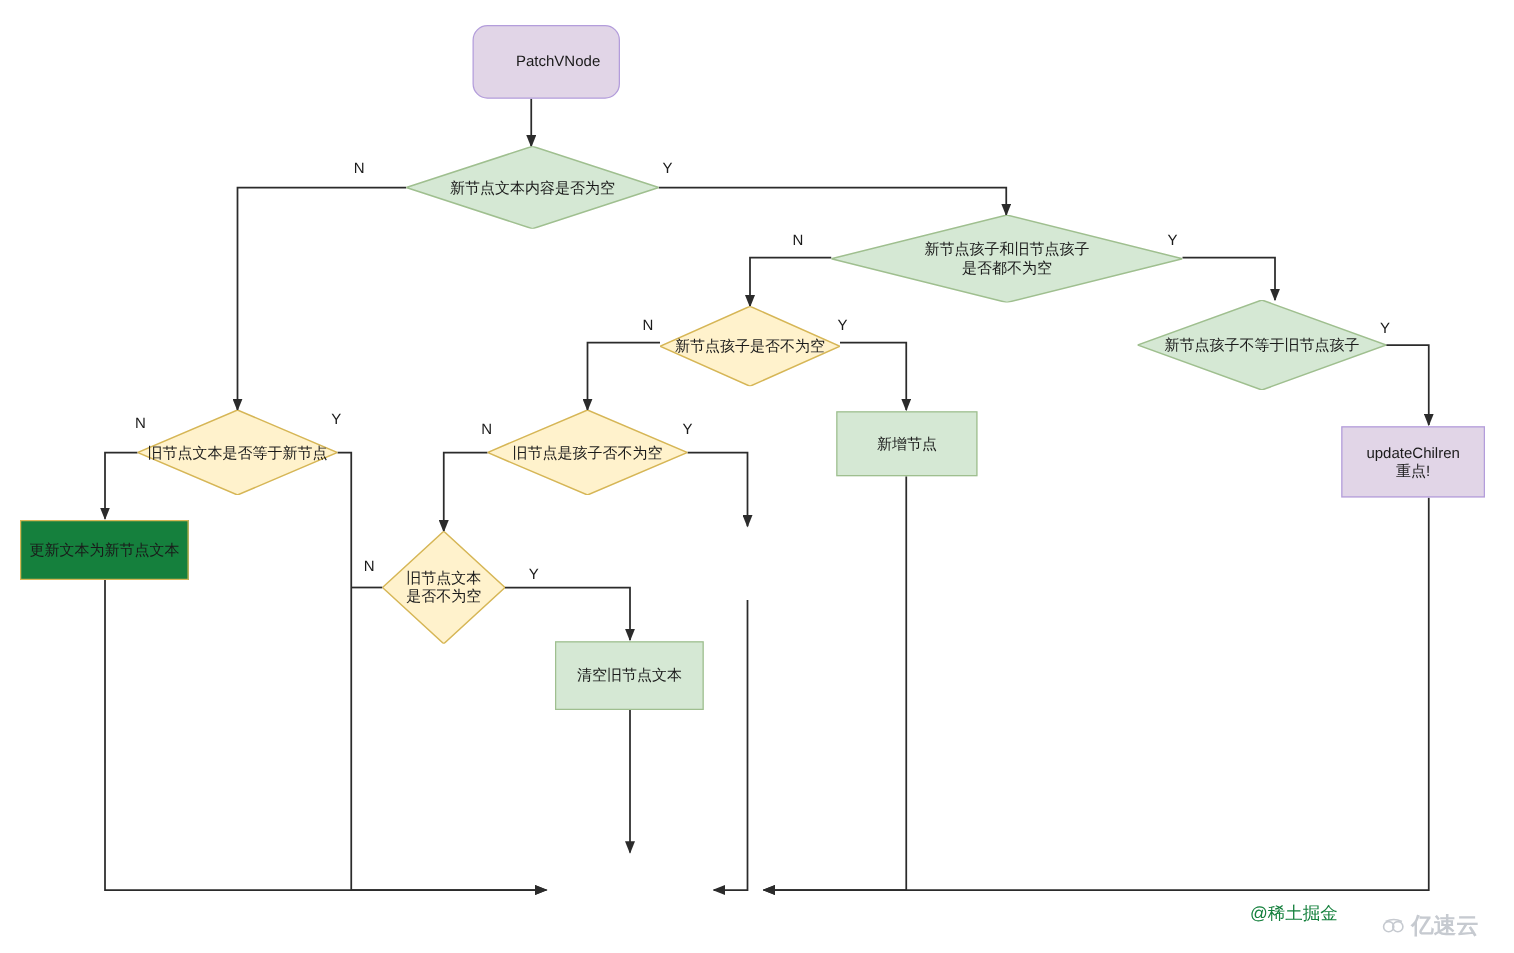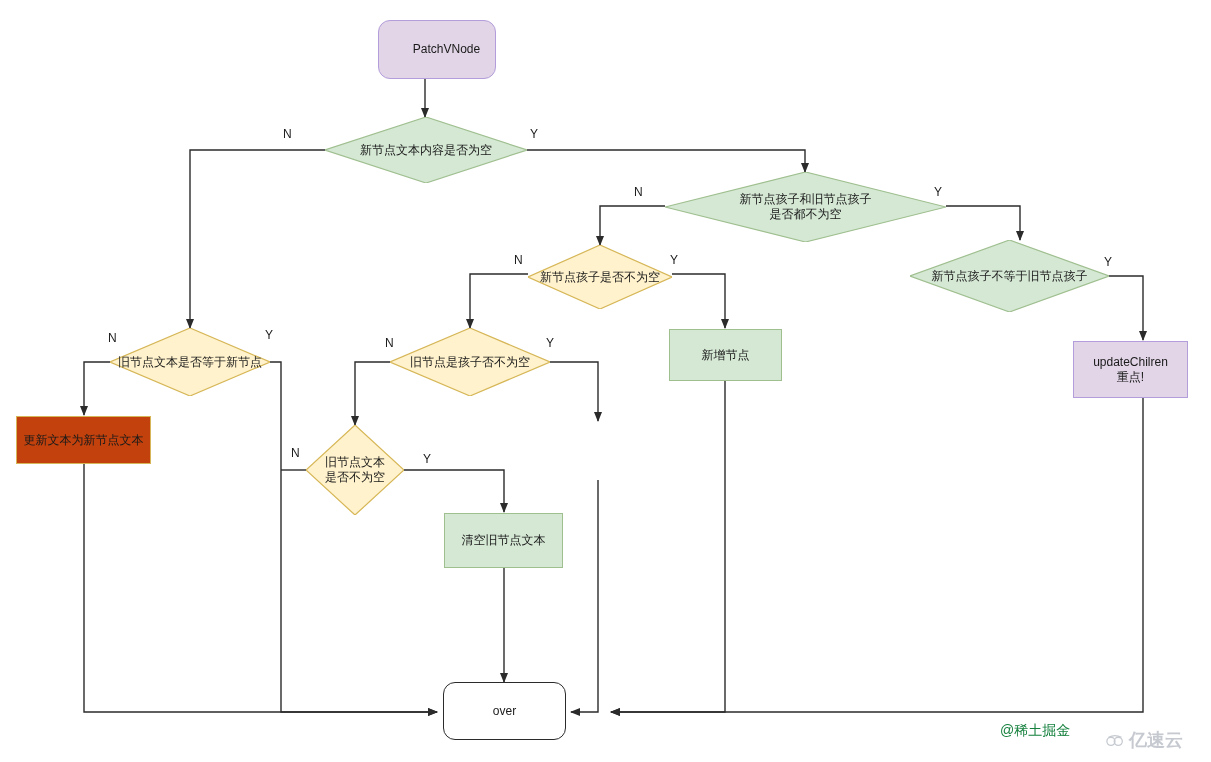--- a/index.html
+++ b/index.html
@@ -37,21 +37,21 @@
     line-height: 15px;
     color: #1a1a1a;
     white-space: pre-line;
   }
   .node.process {
     border: 1px solid #9fbf8f;
     background: #d5e8d4;
   }
   .node.process-yellow {
     border: 1px solid #d6b656;
-    background: #c2410c;
+    background: #15803d;
   }
   .node.terminator {
     border: 1px solid #b39ddb;
     background: #e1d5e7;
     border-radius: 12px;
   }
   .node.terminator-end {
     border: 1px solid #2b2b2b;
     background: #ffffff;
     border-radius: 12px;
@@ -220,23 +220,20 @@
 
   <div class="node process" style="left:444px; top:513px; width:119px; height:55px;">
     <span>清空旧节点文本</span>
   </div>
 
   <div class="node terminator" style="left:1073px; top:341px; width:115px; height:57px; border-radius:0;">
     <span>updateChilren
 重点!</span>
   </div>
 
-  <div class="node terminator-end" style="left:443px; top:682px; width:123px; height:58px;">
-    <span>over</span>
-  </div>
 
   <span class="edge-label" style="left:283px; top:127px;">N</span>
   <span class="edge-label" style="left:530px; top:127px;">Y</span>
 
   <span class="edge-label" style="left:634px; top:185px;">N</span>
   <span class="edge-label" style="left:934px; top:185px;">Y</span>
 
   <span class="edge-label" style="left:1104px; top:255px;">Y</span>
 
   <span class="edge-label" style="left:514px; top:253px;">N</span>

